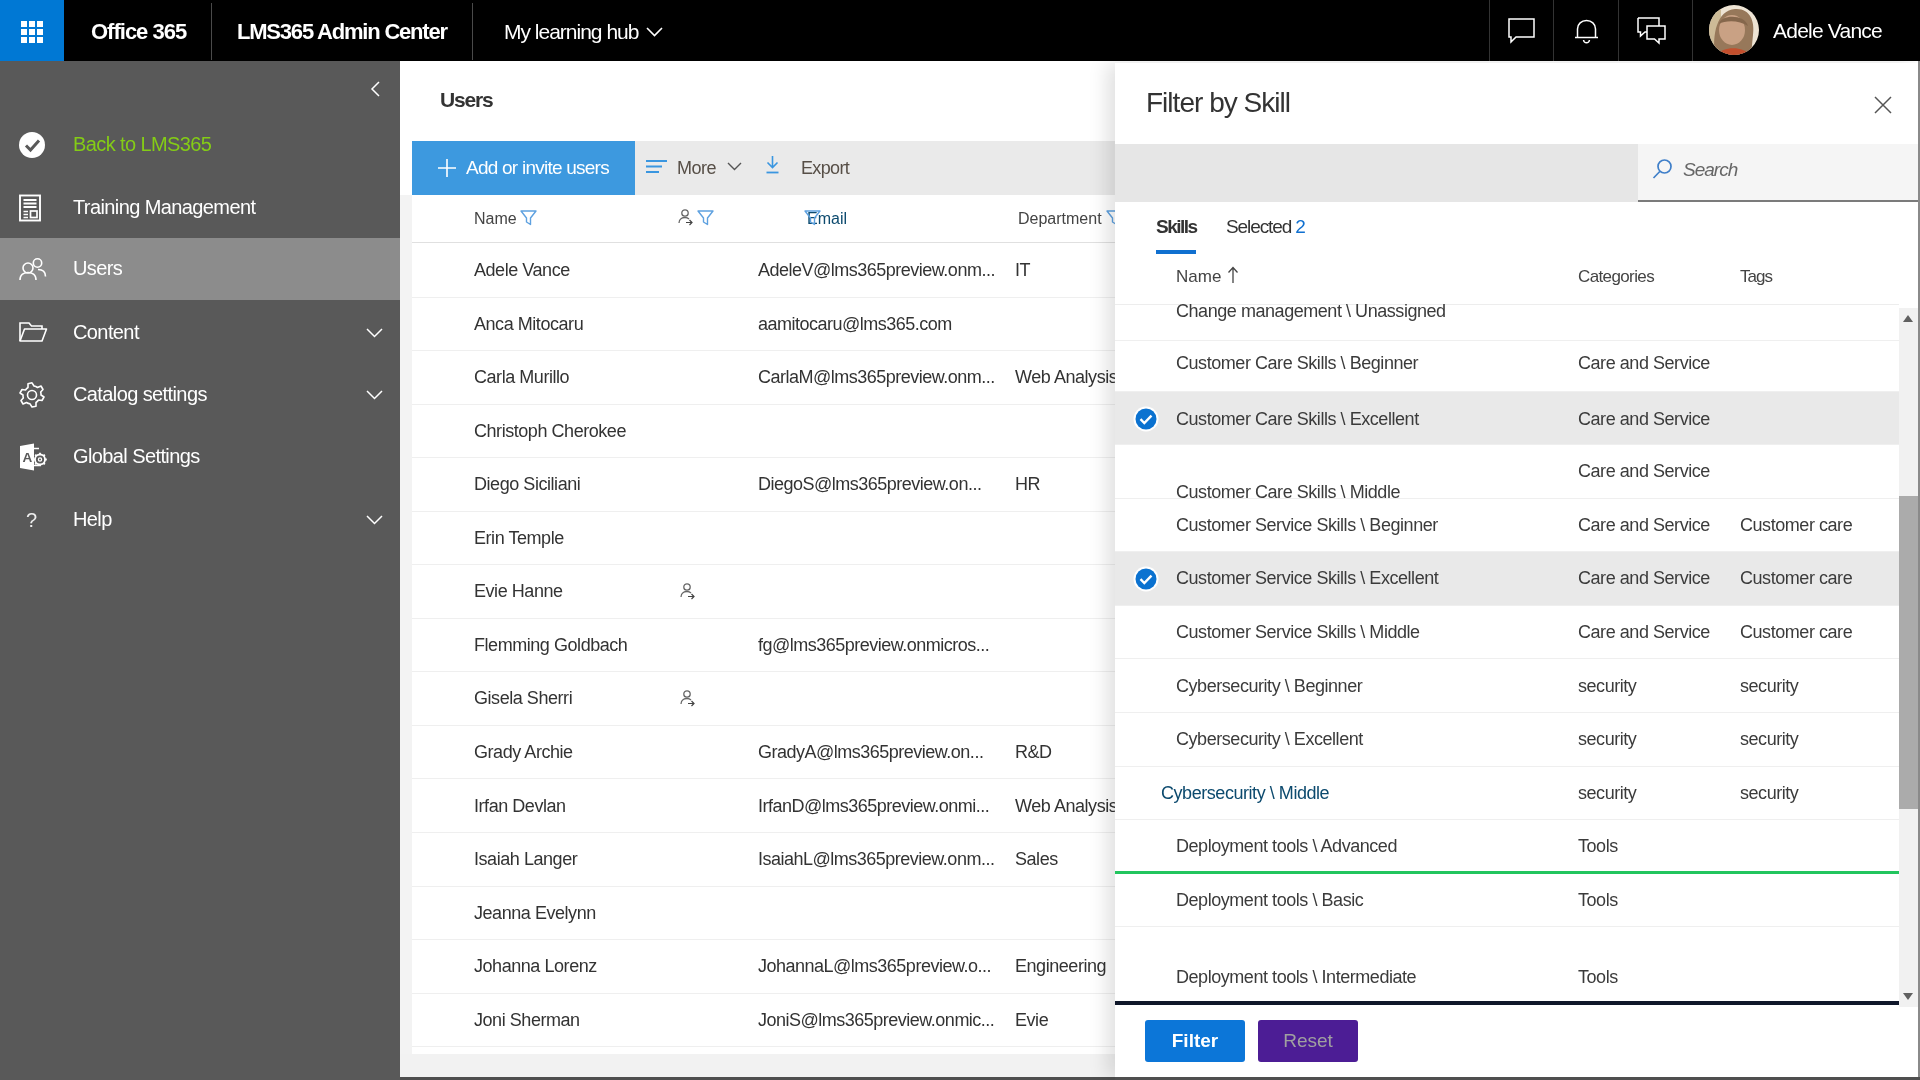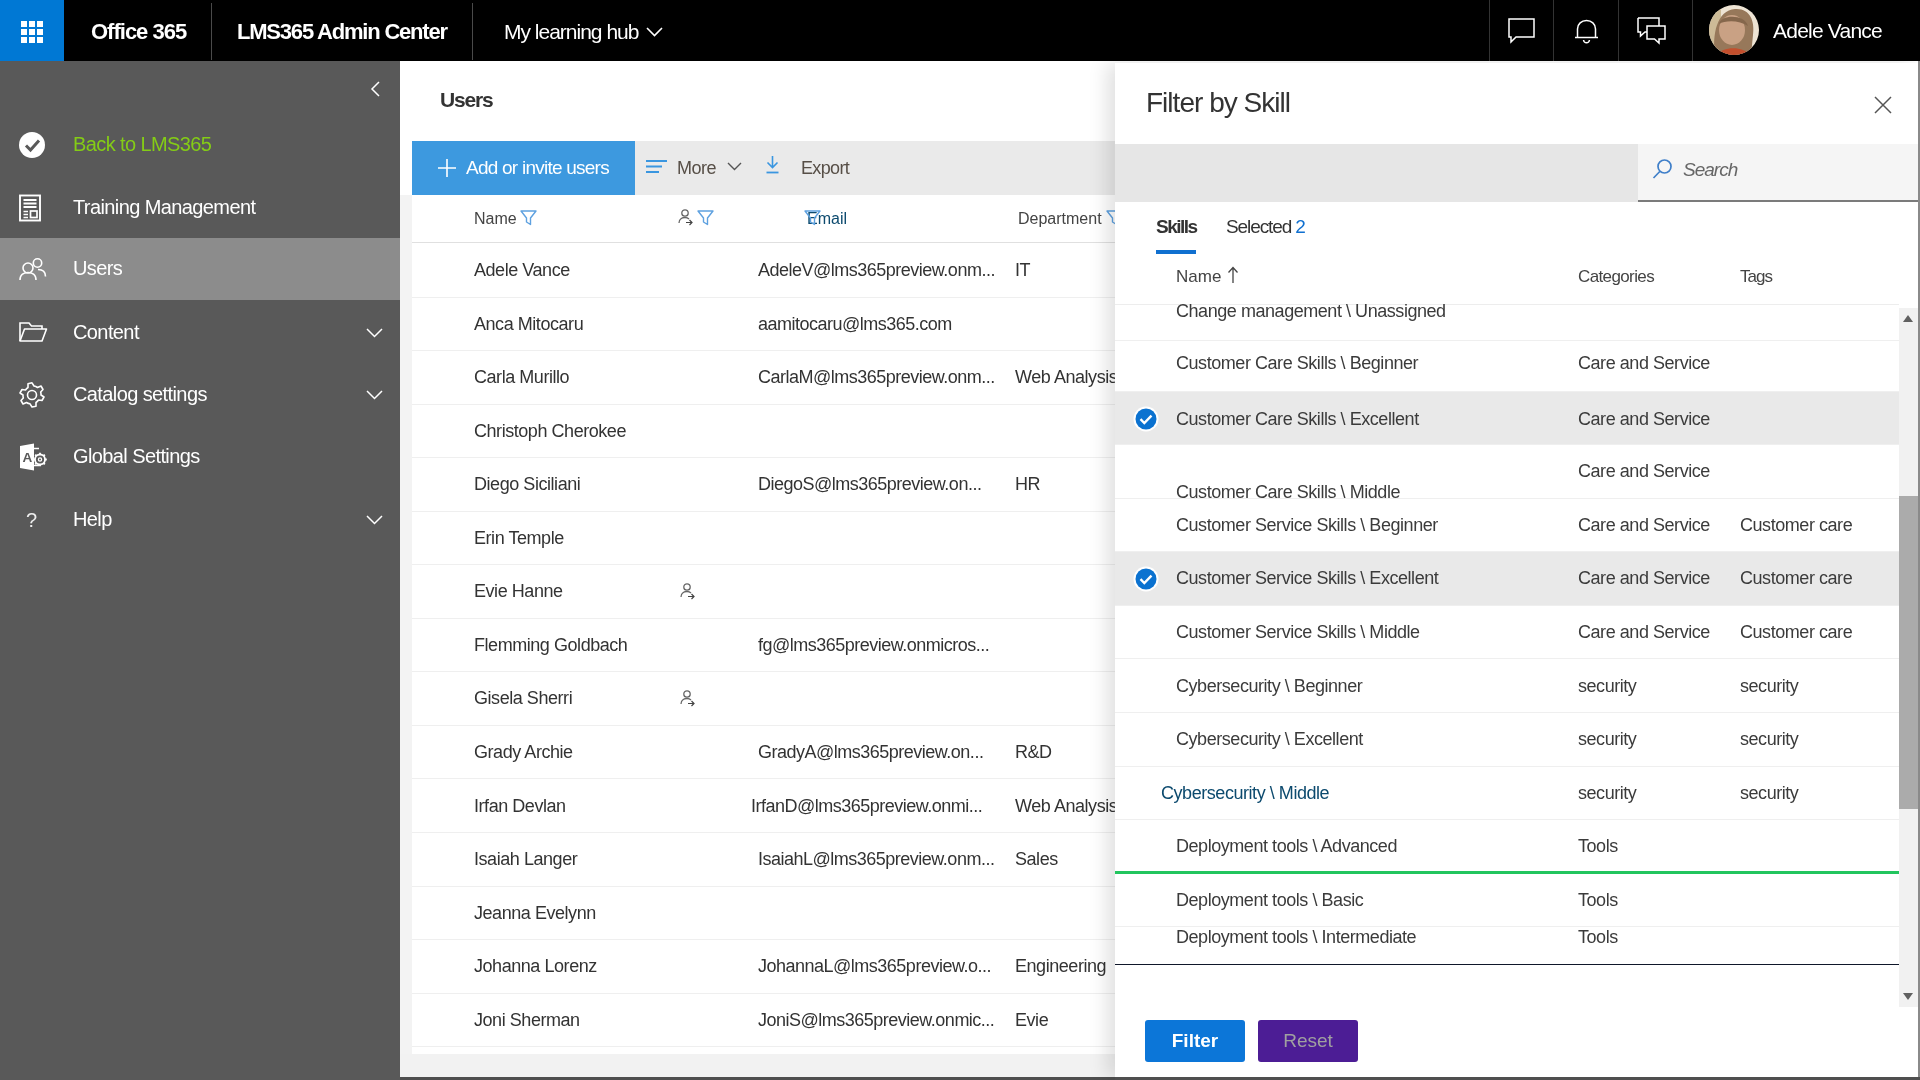--- a/index.html
+++ b/index.html
@@ -106,21 +106,21 @@
       <path d="M10 14.5 H16 M13.5 12 L16 14.5 L13.5 17" stroke="#444" stroke-width="1.2" fill="none"></path>
           </svg>
         </div>
         <div class="abs" style="left:12px; top:662.95px; width:1508px; height:53.55px; border-bottom:1px solid #efefef;">
           <div class="abs txt" style="left:62px; top:16px; font-size:18px; color:#333; letter-spacing:-0.45px;">Grady Archie</div>
           <div class="abs txt" style="left:346px; top:16px; font-size:18px; color:#333; letter-spacing:-0.5px;">GradyA@lms365preview.on...</div>
           <div class="abs txt" style="left:603px; top:16px; font-size:18px; color:#333; letter-spacing:-0.45px;">R&amp;D</div>
         </div>
         <div class="abs" style="left:12px; top:716.5px; width:1508px; height:53.55px; border-bottom:1px solid #efefef;">
           <div class="abs txt" style="left:62px; top:16px; font-size:18px; color:#333; letter-spacing:-0.45px;">Irfan Devlan</div>
-          <div class="abs txt" style="left:339px; top:16px; font-size:18px; color:#333; letter-spacing:-0.5px;">IrfanD@lms365preview.onmi...</div>
+          <div class="abs txt" style="left:346px; top:16px; font-size:18px; color:#333; letter-spacing:-0.5px;">IrfanD@lms365preview.onmi...</div>
           <div class="abs txt" style="left:603px; top:16px; font-size:18px; color:#333; letter-spacing:-0.45px;">Web Analysis</div>
         </div>
         <div class="abs" style="left:12px; top:770.05px; width:1508px; height:53.55px; border-bottom:1px solid #efefef;">
           <div class="abs txt" style="left:62px; top:16px; font-size:18px; color:#333; letter-spacing:-0.45px;">Isaiah Langer</div>
           <div class="abs txt" style="left:346px; top:16px; font-size:18px; color:#333; letter-spacing:-0.5px;">IsaiahL@lms365preview.onm...</div>
           <div class="abs txt" style="left:603px; top:16px; font-size:18px; color:#333; letter-spacing:-0.45px;">Sales</div>
         </div>
         <div class="abs" style="left:12px; top:823.5999999999999px; width:1508px; height:53.55px; border-bottom:1px solid #efefef;">
           <div class="abs txt" style="left:62px; top:16px; font-size:18px; color:#333; letter-spacing:-0.45px;">Jeanna Evelynn</div>
         </div>
@@ -226,21 +226,21 @@
             <div class="abs txt" style="left:625px; top:16px; font-size:18px; color:#3b3b3b; letter-spacing:-0.45px;">security</div>
           </div>
           <div class="abs" style="left:0; top:520.1px; width:784px; height:53.60px; border-bottom:3px solid #22c55e; ">
             <div class="abs txt" style="left:61px; top:16px; font-size:18px; color:#3b3b3b; letter-spacing:-0.45px;">Deployment tools \ Advanced</div>
             <div class="abs txt" style="left:463px; top:16px; font-size:18px; color:#3b3b3b; letter-spacing:-0.45px;">Tools</div>
           </div>
           <div class="abs" style="left:0; top:573.7px; width:784px; height:53.50px; border-bottom:1px solid #efefef;text-align:right; ">
             <div class="abs txt" style="left:61px; top:16px; font-size:18px; color:#3b3b3b; letter-spacing:-0.45px;">Deployment tools \ Basic</div>
             <div class="abs txt" style="left:463px; top:16px; font-size:18px; color:#3b3b3b; letter-spacing:-0.45px;">Tools</div>
           </div>
-          <div class="abs" style="left:0; top:611px; width:784px; height:53.60px; border-bottom:1px solid #0f172a;text-decoration:underline; ">
+          <div class="abs" style="left:0; top:651px; width:784px; height:53.60px; border-bottom:4px solid #0f172a;text-decoration:underline; ">
             <div class="abs txt" style="left:61px; top:16px; font-size:18px; color:#3b3b3b; letter-spacing:-0.45px;">Deployment tools \ Intermediate</div>
             <div class="abs txt" style="left:463px; top:16px; font-size:18px; color:#3b3b3b; letter-spacing:-0.45px;">Tools</div>
           </div>
         </div>
       </div>
 
     <div class="abs" style="left:784px; top:245px; width:19px; height:699px; background:#f1f1f1;">
       <div class="abs" style="left:4px; top:7px; width:0; height:0; border-left:5.5px solid transparent; border-right:5.5px solid transparent; border-bottom:7px solid #606060;"></div>
       <div class="abs" style="left:4px; top:685px; width:0; height:0; border-left:5.5px solid transparent; border-right:5.5px solid transparent; border-top:7px solid #606060;"></div>
       <div class="abs" style="left:0px; top:188px; width:19px; height:313px; background:#ababab;"></div>

